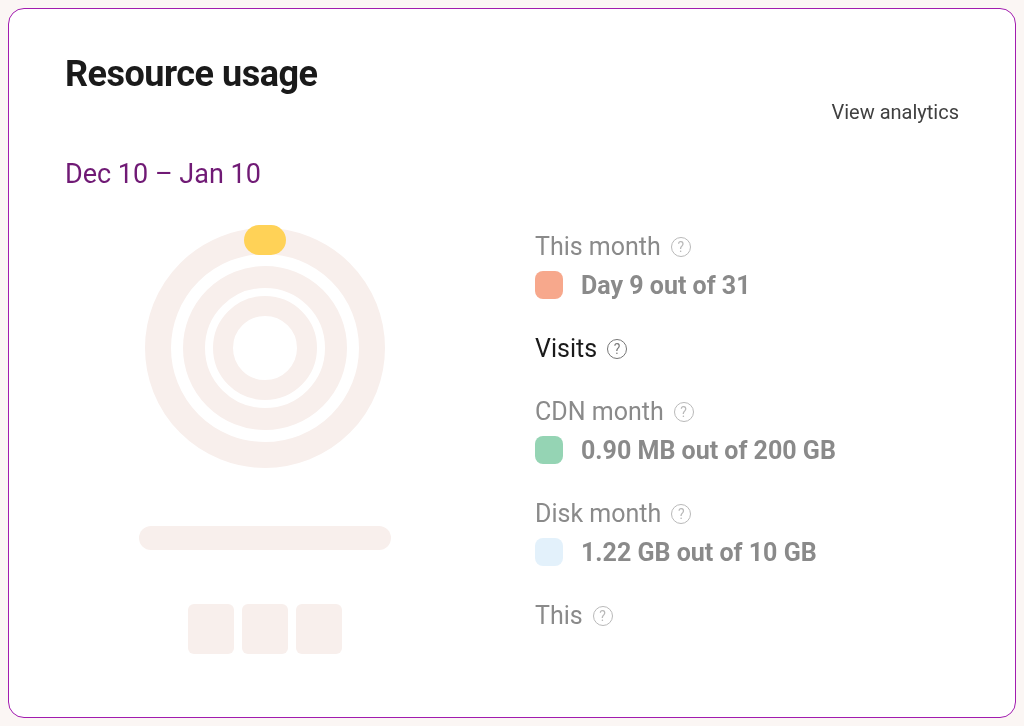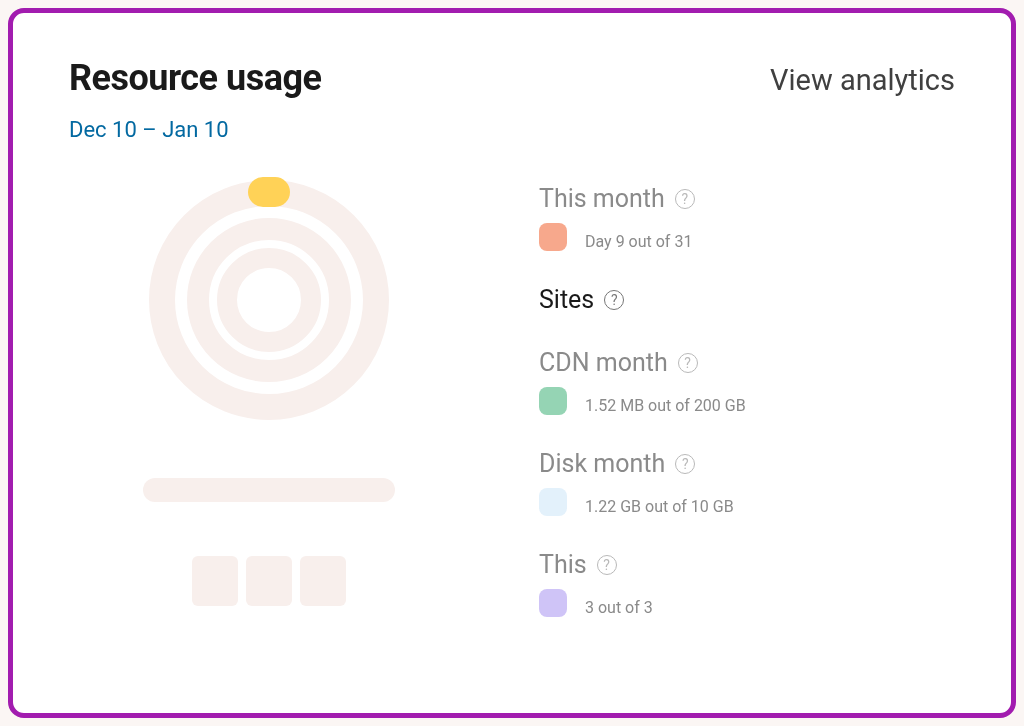--- a/index.html
+++ b/index.html
@@ -7,45 +7,46 @@
     width: 1024px;
     height: 726px;
     font-family: -apple-system, BlinkMacSystemFont, "Segoe UI", Roboto, Helvetica, Arial, sans-serif;
     background: #fbf6f4;
   }
   .card {
     position: absolute;
     top: 8px; left: 8px;
     width: 1008px; height: 710px;
     background: #ffffff;
-    border: 5px solid #a21caf;
+    border: 1px solid #a21caf;
     border-radius: 16px;
     padding: 44px 56px;
   }
   .header {
     display: flex;
     justify-content: space-between;
     align-items: flex-start;
   }
   .title {
     font-size: 36px;
     font-weight: 700;
     color: #1a1a1a;
     letter-spacing: -0.5px;
   }
   .view-analytics {
-    font-size: 29px;
+    font-size: 20px;
     color: #404040;
     cursor: pointer;
     padding-top: 6px;
+    margin-top: 41px;
   }
   .daterange {
-    font-size: 22px;
-    color: #0369a1;
-    margin-top: 18px;
+    font-size: 27px;
+    color: #701a75;
+    margin-top: 34px;
   }
   .body {
     display: flex;
     margin-top: 38px;
     gap: 70px;
   }
   .viz-col {
     flex: 0 0 400px;
     display: flex;
     flex-direction: column;
@@ -117,25 +118,26 @@
     border: 1.6px solid currentColor;
     border-radius: 50%;
     display: inline-flex;
     align-items: center; justify-content: center;
     font-size: 14px;
     opacity: .6;
     cursor: pointer;
   }
   .stat-value-row {
     display: flex;
-    align-items: flex-end;
+    align-items: flex-start;
     gap: 18px;
     margin-top: 10px;
-    font-size: 16px;
+    font-size: 25px;
     color: #8a8a8a;
+    font-weight: bold;
   }
   .swatch {
     width: 28px; height: 28px;
     border-radius: 8px;
   }
 </style>
 </head>
 <body>
 
 <div class="card">
@@ -173,53 +175,49 @@
           <span class="help-icon">?</span>
         </div>
         <div class="stat-value-row">
           <span class="swatch" style="background:#f7a88c"></span>
           <span>Day 9 out of 31</span>
         </div>
       </div>
 
       <div class="stat highlight">
         <div class="stat-label-row">
-          <span>Sites</span>
+          <span>Visits</span>
           <span class="help-icon">?</span>
         </div>
       </div>
 
       <div class="stat">
         <div class="stat-label-row">
           <span>CDN month</span>
           <span class="help-icon">?</span>
         </div>
         <div class="stat-value-row">
           <span class="swatch" style="background:#95d4b4"></span>
-          <span>1.52 MB out of 200 GB</span>
+          <span>0.90 MB out of 200 GB</span>
         </div>
       </div>
 
       <div class="stat">
         <div class="stat-label-row">
           <span>Disk month</span>
           <span class="help-icon">?</span>
         </div>
         <div class="stat-value-row">
           <span class="swatch" style="background:#e3f1fb"></span>
           <span>1.22 GB out of 10 GB</span>
         </div>
       </div>
 
       <div class="stat">
         <div class="stat-label-row">
           <span>This</span>
           <span class="help-icon">?</span>
         </div>
-        <div class="stat-value-row">
-          <span class="swatch" style="background:#cfc4f7"></span>
-          <span>3 out of 3</span>
-        </div>
       </div>
 
     </div>
   </div>
 </div>
 
 </body></html>

